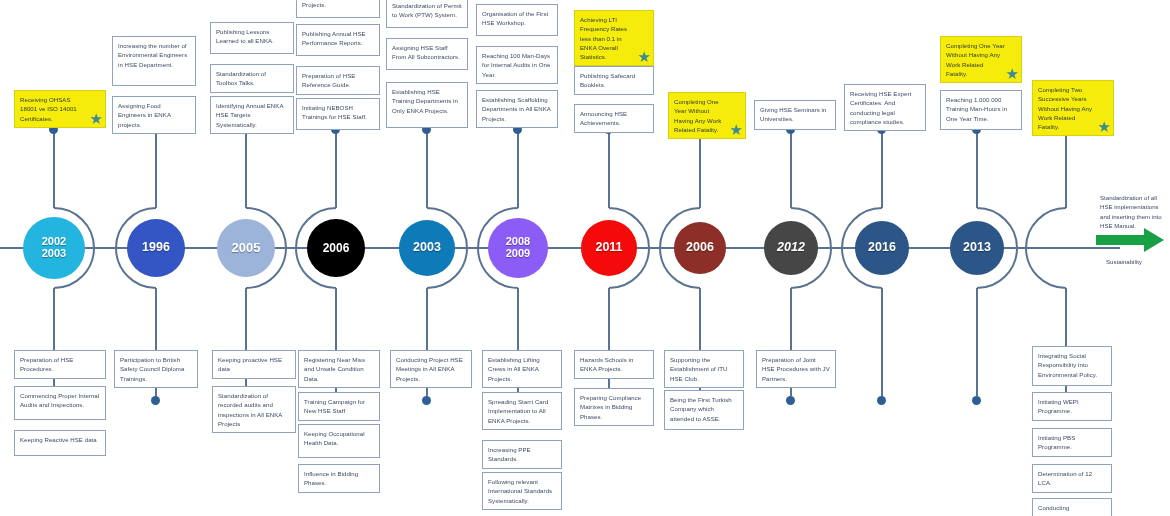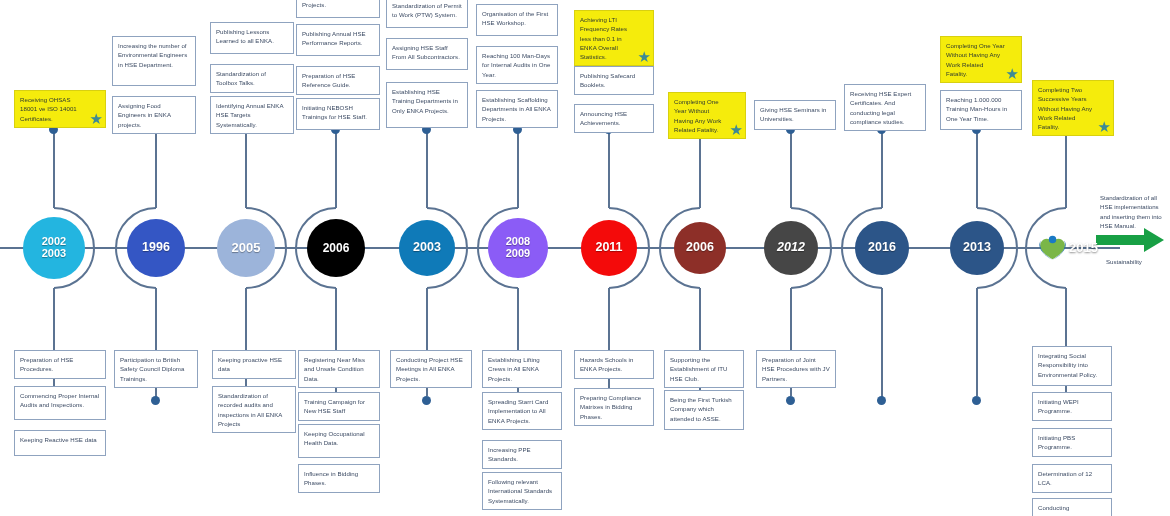--- a/index.html
+++ b/index.html
@@ -261,29 +261,20 @@
       <div class="box" style="left: 664px; top: 350px; width: 80px; min-height: 32px;"><span>Supporting the Establishment of ITU HSE Club.</span></div>
       <div class="box" style="left: 664px; top: 390px; width: 80px; min-height: 40px;"><span>Being the First Turkish Company which attended to ASSE.</span></div>
       <div class="box" style="left: 756px; top: 350px; width: 80px; min-height: 32px;"><span>Preparation of Joint HSE Procedures with JV Partners.</span></div>
       <div class="box" style="left: 1032px; top: 346px; width: 80px; min-height: 40px;"><span>Integrating Social Responsibility into Environmental Policy.</span></div>
       <div class="box" style="left: 1032px; top: 392px; width: 80px; min-height: 26px;"><span>Initiating WEPI Programme.</span></div>
       <div class="box" style="left: 1032px; top: 428px; width: 80px; min-height: 26px;"><span>Initiating PBS Programme.</span></div>
       <div class="box" style="left: 1032px; top: 464px; width: 80px; min-height: 26px;"><span>Determination of 12 LCA.</span></div>
       <div class="box" style="left: 1032px; top: 498px; width: 80px; min-height: 26px;"><span>Conducting</span></div>
     </div>
 
-  <div class="logo" style="left:1036px;top:216px;">
-    <svg width="62" height="62" viewBox="0 0 62 62">
-      <path d="M31 54 C10 42 4 30 10 21 C15 13 26 14 31 22 C36 14 47 13 52 21 C58 30 52 42 31 54 Z" fill="#7ab648"></path>
-      <path d="M31 55 C8 43 2 29 9 19 C4 33 14 45 31 55 Z" fill="#1f6fa8"></path>
-      <path d="M31 55 C54 43 60 29 53 19 C58 33 48 45 31 55 Z" fill="#1f6fa8"></path>
-      <circle cx="31" cy="17" r="7" fill="#1a79c4"></circle>
-    </svg>
-    <span class="yr">2015</span>
-  </div>
 
   <svg class="arrow" style="left:1096px;top:228px;" width="68" height="24" viewBox="0 0 68 24">
     <path d="M0 7 L48 7 L48 0 L68 12 L48 24 L48 17 L0 17 Z" fill="#18a045"></path>
   </svg>
 
   <div class="tailtext" style="left:1100px;top:193px;width:66px;">Standardization of all HSE implementations and inserting them into HSE Manual.</div>
   <div class="sust" style="left:1106px;top:258px;">Sustainability</div>
 </div>
 
 </body></html>

